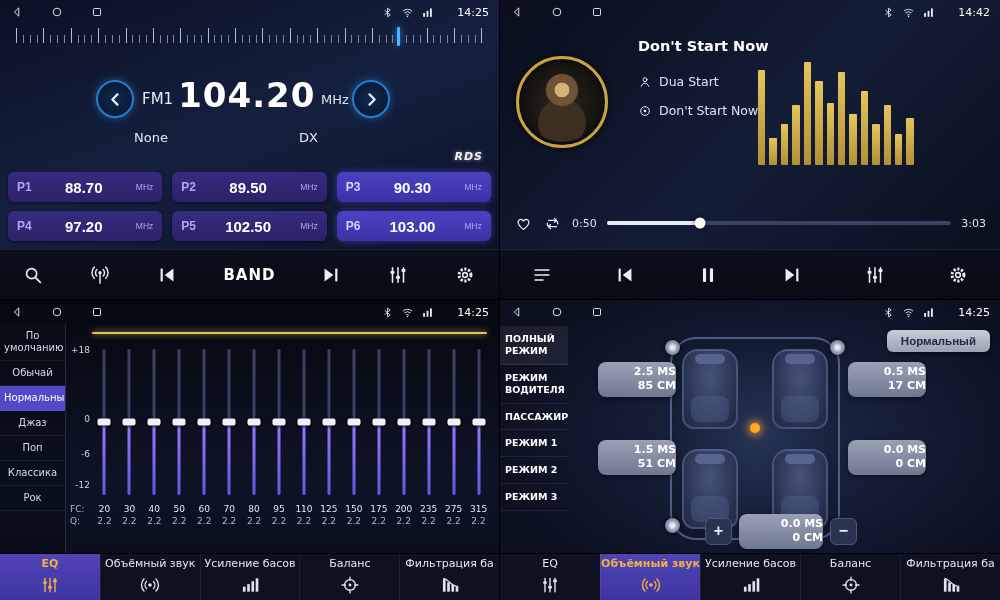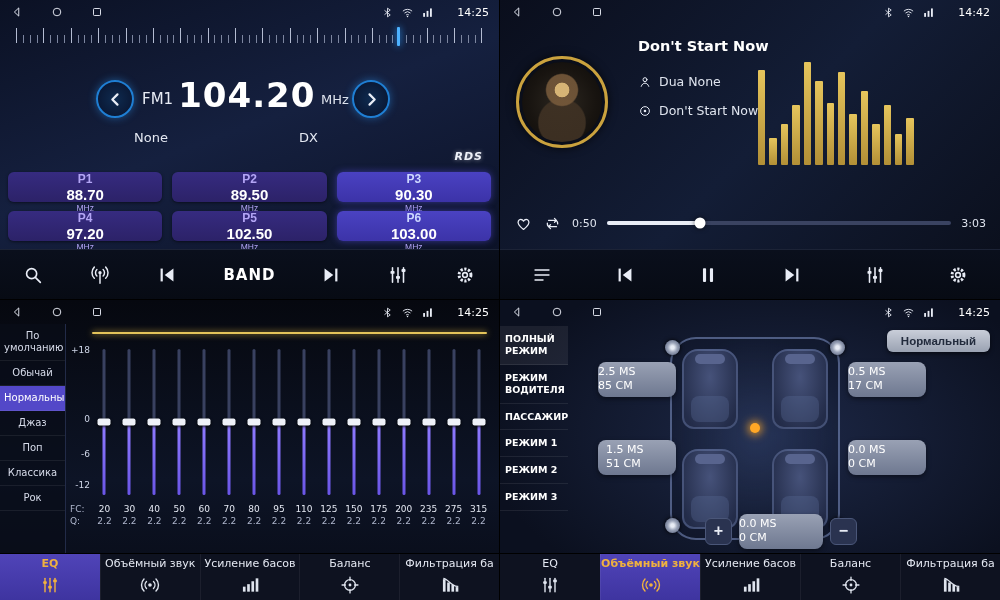--- a/index.html
+++ b/index.html
@@ -44,21 +44,21 @@
   .freq-unit { position:absolute; left:321px; top:22px; font-size:13px; color:#dfe4ee; }
   .sub-row { position:absolute; top:126px; left:0; right:0; height:46px; font-size:13px; color:#e4e8f2; }
   .pty { position:absolute; left:134px; top:4px; }
   .dx  { position:absolute; left:299px; top:4px; }
   .rds { position:absolute; right:16px; top:24px; font-size:11px; font-weight:bold;
          font-style:italic; letter-spacing:1px; color:#eef1f8; text-shadow:0 0 4px rgba(255,255,255,.5); }
   .presets { position:absolute; top:172px; left:8px; right:8px; display:grid;
              grid-template-columns:repeat(3,1fr); gap:9px 10px; }
   .preset { height:30px; border:none; border-radius:6px; display:flex; align-items:center;
             padding:0 9px; cursor:pointer;
-            background:linear-gradient(180deg,#362b80,#2c2268); box-shadow:0 1px 3px rgba(0,0,0,.5);flex-direction:column; }
+            background:linear-gradient(180deg,#362b80,#2c2268); box-shadow:0 1px 3px rgba(0,0,0,.5); }
   .preset.active { background:linear-gradient(180deg,#4a42c2,#3c33a8); box-shadow:0 0 7px rgba(90,80,230,.55); }
   .plabel { font-size:12px; font-weight:bold; color:#b3a5f5; }
   .preset.active .plabel { color:#cdd8ff; }
   .pfreq { flex:1; text-align:center; font-size:15px; font-weight:bold; color:#fff; }
   .punit { font-size:8.5px; color:#b3a5f5; }
   .toolbar { position:absolute; bottom:0; left:0; right:0; height:50px; display:flex;
              align-items:center; justify-content:space-around;
              background:linear-gradient(180deg,#0a0f1c,#070b14); border-top:1px solid #1c2336; }
   .tbtn { background:none; border:none; color:#e9edf6; cursor:pointer; display:flex; align-items:center; }
   .tbtn svg { width:22px; height:22px; }
@@ -147,23 +147,23 @@
                  border-radius:8px; background:rgba(90,105,150,.35); }
   .seat.fl { left:17px; top:17px; } .seat.fr { right:17px; top:17px; }
   .seat.rl { left:17px; top:117px; } .seat.rr { right:17px; top:117px; }
   .spk { position:absolute; width:15px; height:15px; border-radius:50%;
          background:radial-gradient(circle,#e8ecf5 16%,#9aa3b8 45%,#49536e 100%); box-shadow:0 0 4px #000; }
   .spk.tl { left:0; top:8px; } .spk.tr { right:0; top:8px; }
   .spk.bl { left:0; bottom:12px; } .spk.br { right:0; bottom:12px; }
   .spk.bc { left:50%; transform:translateX(-50%); bottom:-1px; width:20px; height:20px; }
   .listen-dot { position:absolute; left:50%; top:45%; transform:translate(-50%,-50%); width:10px; height:10px;
                 border-radius:50%; background:#ffa726; box-shadow:0 0 9px 2px rgba(255,167,38,.8); }
-  .delaybox { position:absolute; width:78px; padding:3px 0; border-radius:8px; text-align:left;
+  .delaybox { position:absolute; width:78px; padding:3px 0; border-radius:8px; text-align:right;
               background:linear-gradient(180deg,#99a1b4,#6e7890); color:#fff; font-size:11px;
-              font-weight:normal; line-height:1.3; box-shadow:0 2px 5px rgba(0,0,0,.45); }
+              font-weight:bold; line-height:1.3; box-shadow:0 2px 5px rgba(0,0,0,.45); }
   .delaybox span { display:block; }
   .db-fl { left:98px; top:62px; } .db-fr { left:348px; top:62px; }
   .db-rl { left:98px; top:140px;padding-left:8px; } .db-rr { left:348px; top:140px; }
   .center-ctl { position:absolute; left:205px; top:214px; display:flex; align-items:center; gap:7px; }
   .step-btn { width:27px; height:27px; border-radius:6px; border:1px solid #4a5678; background:#2a3350;
               color:#e8ecf5; font-size:16px; font-weight:bold; cursor:pointer; line-height:1; }
   .delaybox.center { position:static; width:84px; }
 </style>
 </head>
 <body>
@@ -429,21 +429,21 @@
     </header>
     <div class="album"></div>
     <div class="p-title">Don't Start Now</div>
     <div class="p-row p-artist">
       <span class="sicon">
           <svg viewBox="0 0 24 24" fill="none" stroke="currentColor" stroke-width="1.7" stroke-linecap="round">
             <circle cx="12" cy="8" r="3.4"></circle>
             <path d="M5.5 19.5 C6.8 15.8 9.3 14 12 14 C14.7 14 17.2 15.8 18.5 19.5"></path>
           </svg>
         </span>
-      <span>Dua None</span>
+      <span>Dua Start</span>
     </div>
     <div class="p-row p-track">
       <span class="sicon">
           <svg viewBox="0 0 24 24" fill="none" stroke="currentColor" stroke-width="1.7">
             <circle cx="12" cy="12" r="7.5"></circle>
             <circle cx="12" cy="12" r="2.2" fill="currentColor" stroke="none"></circle>
           </svg>
         </span>
       <span>Don't Start Now</span>
     </div>

